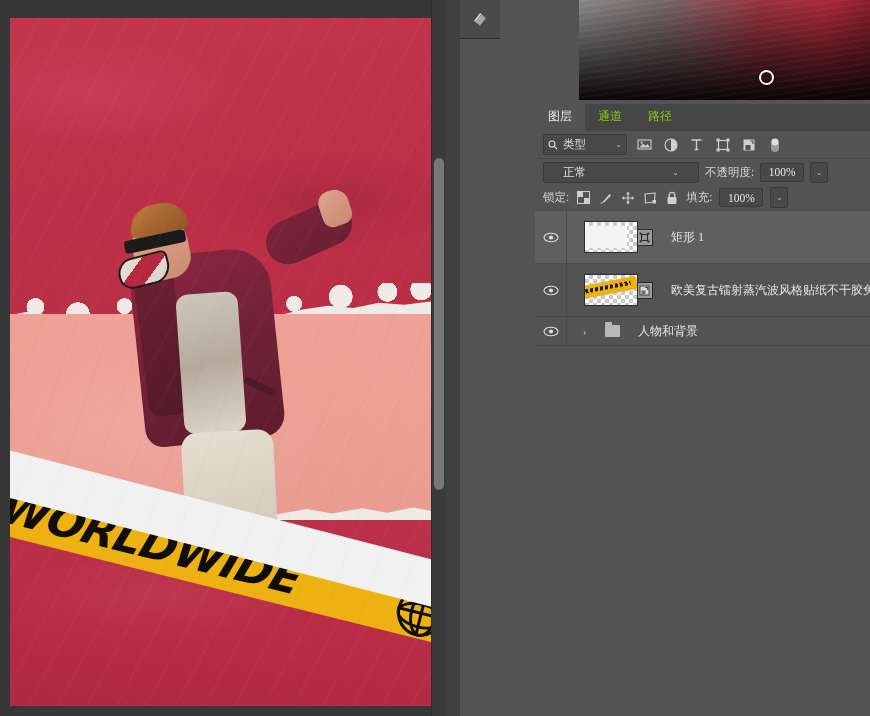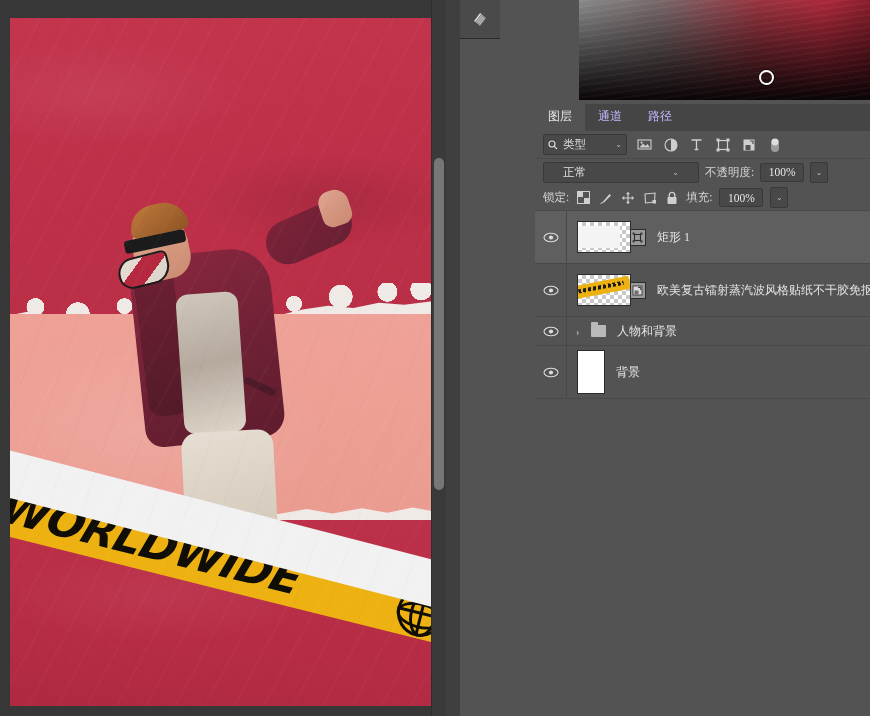--- a/index.html
+++ b/index.html
@@ -132,21 +132,21 @@
       linear-gradient(to bottom, rgba(0,0,0,0) 0%, rgba(0,0,0,.55) 58%, #0a0406 100%),
       linear-gradient(to right, #8d8d8d 0%, #7a6a6c 28%, #9c3440 62%, #b02a3c 84%, #8e1f2d 100%);
     overflow:hidden;}
   .gradient-field:after{content:"";position:absolute;inset:0;opacity:.30;
     background:repeating-linear-gradient(172deg, rgba(255,255,255,.09) 0 2px, rgba(0,0,0,.07) 2px 6px);}
   .picker-ring{position:absolute;left:180px;top:70px;width:11px;height:11px;border:2px solid #fff;border-radius:50%;
     box-shadow:0 0 0 1px rgba(0,0,0,.5);}
 
   .tabs-row{position:absolute;left:0;top:104px;width:335px;height:27px;background:#454545;border-bottom:1px solid #2d2d2d;
     display:flex;align-items:flex-end;}
-  .tab{padding:5px 13px 6px;font-size:12px;color:#c4b5fd;cursor:default;}
+  .tab{padding:5px 13px 6px;font-size:12px;color:#84cc16;cursor:default;}
   .tab.active{background:#535353;color:#e8e8e8;}
 
   .panel-body{position:absolute;left:0;top:131px;width:335px;height:585px;background:#535353;font-family:Liberation Serif, serif;}
 
   .filter-row{height:27px;display:flex;align-items:center;padding:0 8px;gap:9px;border-bottom:1px solid #4a4a4a;}
   .kind-select{display:flex;align-items:center;gap:5px;width:74px;height:19px;
     background:#484848;border:1px solid #393939;border-radius:2px;padding:0 4px;font-size:11.5px;color:#dcdcdc;}
   .kind-select .caret{margin-left:auto;font-size:8px;color:#bdbdbd;}
   .fi{width:17px;height:17px;display:flex;align-items:center;justify-content:center;color:#cfcfcf;}
 
@@ -158,21 +158,21 @@
   .numbox{width:42px;height:17px;background:#484848;border:1px solid #393939;border-radius:2px;
     display:flex;align-items:center;justify-content:center;font-size:11.5px;color:#e8e8e8;}
   .mini-caret{width:16px;height:19px;background:#484848;border:1px solid #393939;border-radius:2px;
     display:flex;align-items:center;justify-content:center;font-size:8px;color:#bdbdbd;}
 
   .lock-row{height:25px;display:flex;align-items:center;padding:0 8px;gap:7px;border-bottom:1px solid #4a4a4a;}
   .li{width:15px;height:15px;display:flex;align-items:center;justify-content:center;color:#cfcfcf;}
 
   
   .layers-list{position:relative;width:335px;}
-  .layer-row{display:flex;align-items:center;height:52px;border-bottom:1px solid #484848;position:relative;}
+  .layer-row{display:flex;align-items:center;height:52px;border-bottom:1px solid #484848;position:relative;gap:7px;}
   .layer-row.short{height:28px;}
   .layer-row.selected{background:#5f5f5f;}
   .eye-cell{width:31px;height:100%;display:flex;align-items:center;justify-content:center;
     border-right:1px solid #484848;flex:0 0 31px;}
   .thumb-wrap{margin-left:10px;position:relative;display:flex;align-items:center;}
   .thumb{width:52px;height:30px;border:1px solid #2c2c2c;
     background-image:
       linear-gradient(45deg,#c9c9c9 25%,transparent 25%,transparent 75%,#c9c9c9 75%),
       linear-gradient(45deg,#c9c9c9 25%,#fff 25%,#fff 75%,#c9c9c9 75%);
     background-size:8px 8px;background-position:0 0,4px 4px;position:relative;overflow:hidden;}
@@ -428,31 +428,17 @@
                   <ellipse cx="8" cy="5.5" rx="7" ry="4.3" fill="none" stroke="#dcdcdc" stroke-width="1.1"></ellipse>
                   <circle cx="8" cy="5.5" r="2.1" fill="#dcdcdc"></circle>
                 </svg>
             </span>
           </div>
           <div class="grp-arrow">›</div>
           <div class="folder"></div>
           <div class="layer-name">人物和背景</div>
         </div>
 
-        <div class="layer-row">
-          <div class="eye-cell">
-            <span>
-              <svg width="16" height="11" viewBox="0 0 16 11">
-                  <ellipse cx="8" cy="5.5" rx="7" ry="4.3" fill="none" stroke="#dcdcdc" stroke-width="1.1"></ellipse>
-                  <circle cx="8" cy="5.5" r="2.1" fill="#dcdcdc"></circle>
-                </svg>
-            </span>
-          </div>
-          <div class="thumb-wrap">
-            <div class="thumb-solid"></div>
-          </div>
-          <div class="layer-name">背景</div>
-        </div>
 
       </div>
     </div>
   </div>
 </div>
 
 </body></html>

